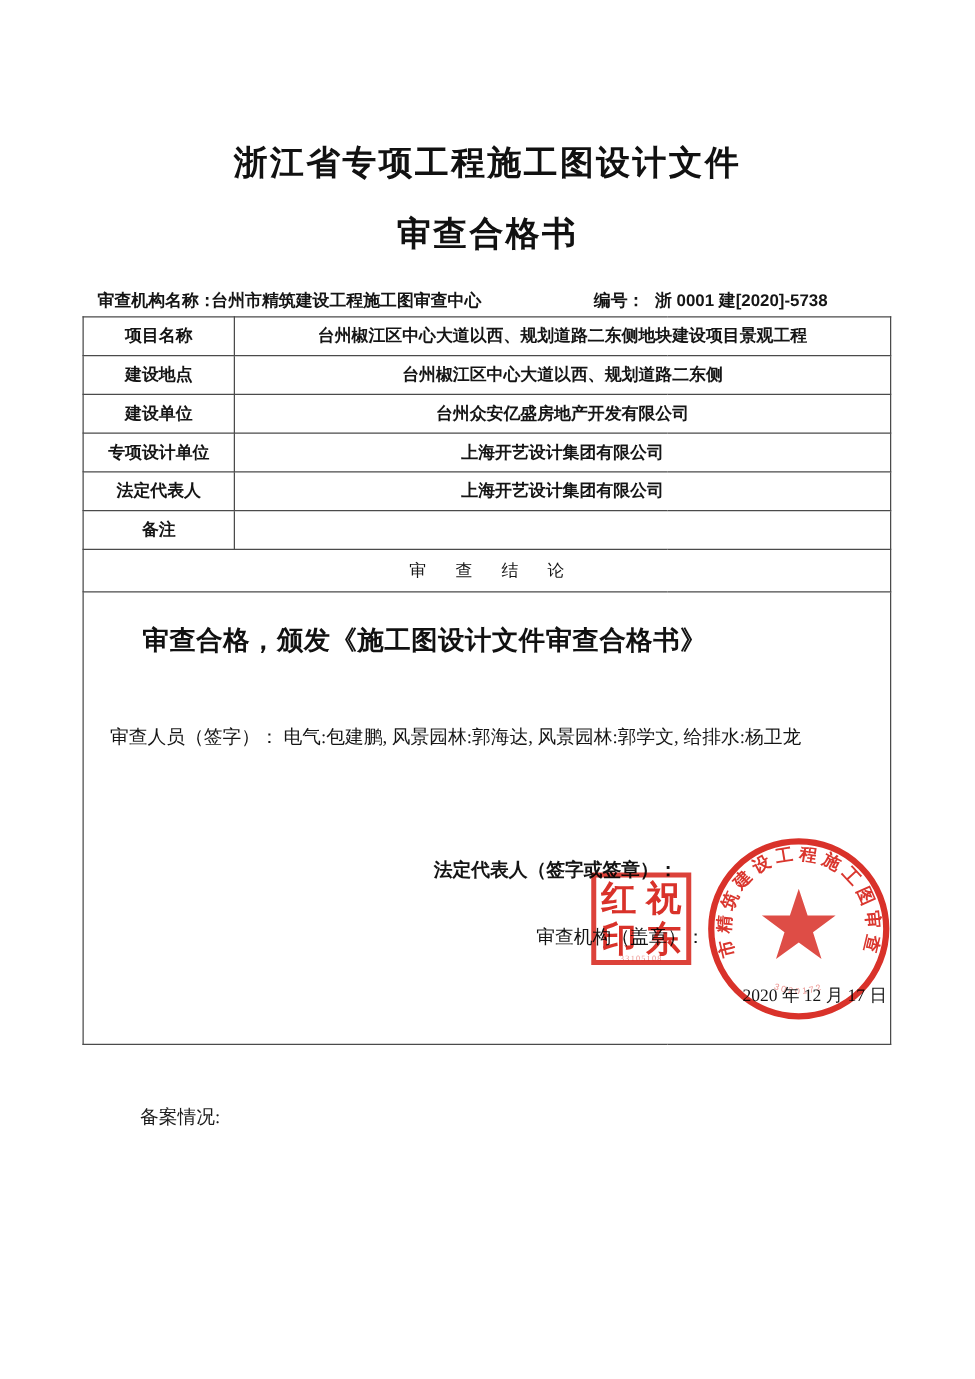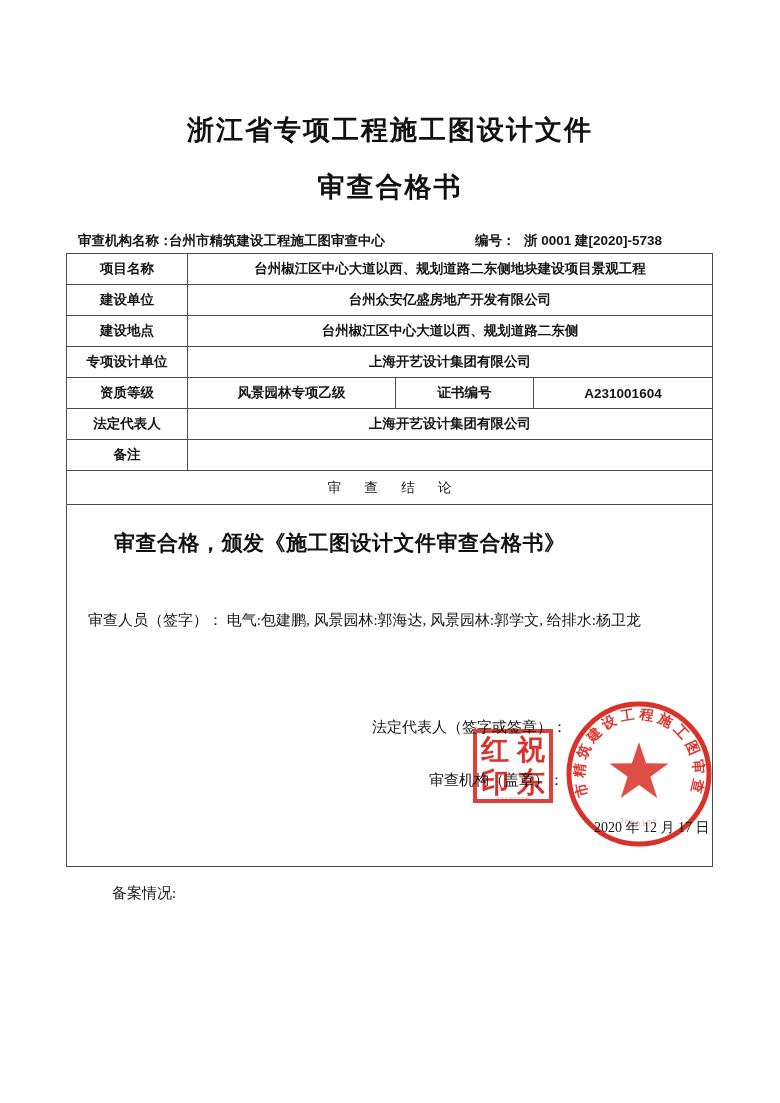--- a/index.html
+++ b/index.html
@@ -23,21 +23,21 @@
   td.val{font-size:13.5px;}
   tr.r{height:31px;}
   tr.rc{height:34px;}
   tr.rb{height:362px;}
   td.concl{font-family:"Liberation Serif","DejaVu Serif",serif;font-weight:400;
            font-size:15px;letter-spacing:10px;text-indent:10px;color:#222;}
   td.bigcell{position:relative;vertical-align:top;padding:0;}
 
   .statement{left:47px;top:24px;font-size:21px;letter-spacing:.5px;color:#111;}
   .reviewers{left:21px;top:106px;font-size:15px;text-align:center;}
-  .legal{left:305px;top:213px;font-size:15px;}
+  .legal{left:280px;top:213px;font-size:15px;font-weight:bold;}
   .stamplbl{left:362px;top:266px;font-size:15px;}
   .dateline{left:527px;top:314px;font-size:14px;}
 
   .seal-sq{position:absolute;left:406px;top:224px;width:80px;height:74px;
            border:4px solid rgba(214,33,24,.85);box-sizing:border-box;
            display:grid;grid-template-columns:1fr 1fr;mix-blend-mode:multiply;}
   .seal-sq .ch{display:flex;align-items:center;justify-content:center;
                font-family:"Liberation Sans","DejaVu Sans",sans-serif;font-weight:700;
                font-size:28px;line-height:1;color:rgba(214,33,24,.92);}
   .seal-sq .micro{position:absolute;left:0;right:0;bottom:-3px;text-align:center;
@@ -66,36 +66,30 @@
         <col style="width:208px">
         <col style="width:138px">
         <col style="width:179px">
       </colgroup>
     <tbody>
         <tr class="r">
       <td class="lbl hei">项目名称</td>
       <td class="val hei" colspan="3">台州椒江区中心大道以西、规划道路二东侧地块建设项目景观工程</td>
     </tr>
     <tr class="r">
+      <td class="lbl hei">建设地点</td>
+      <td class="val hei" colspan="3">台州椒江区中心大道以西、规划道路二东侧</td>
+    </tr>
+    <tr class="r">
       <td class="lbl hei">建设单位</td>
       <td class="val hei" colspan="3">台州众安亿盛房地产开发有限公司</td>
     </tr>
     <tr class="r">
-      <td class="lbl hei">建设地点</td>
-      <td class="val hei" colspan="3">台州椒江区中心大道以西、规划道路二东侧</td>
-    </tr>
-    <tr class="r">
       <td class="lbl hei">专项设计单位</td>
       <td class="val hei" colspan="3">上海开艺设计集团有限公司</td>
-    </tr>
-    <tr class="r">
-      <td class="lbl hei">资质等级</td>
-      <td class="val hei">风景园林专项乙级</td>
-      <td class="lbl hei">证书编号</td>
-      <td class="val hei">A231001604</td>
     </tr>
     <tr class="r">
       <td class="lbl hei">法定代表人</td>
       <td class="val hei" colspan="3">上海开艺设计集团有限公司</td>
     </tr>
     <tr class="r">
       <td class="lbl hei">备注</td>
       <td class="val hei" colspan="3"></td>
     </tr>
     <tr class="rc">

